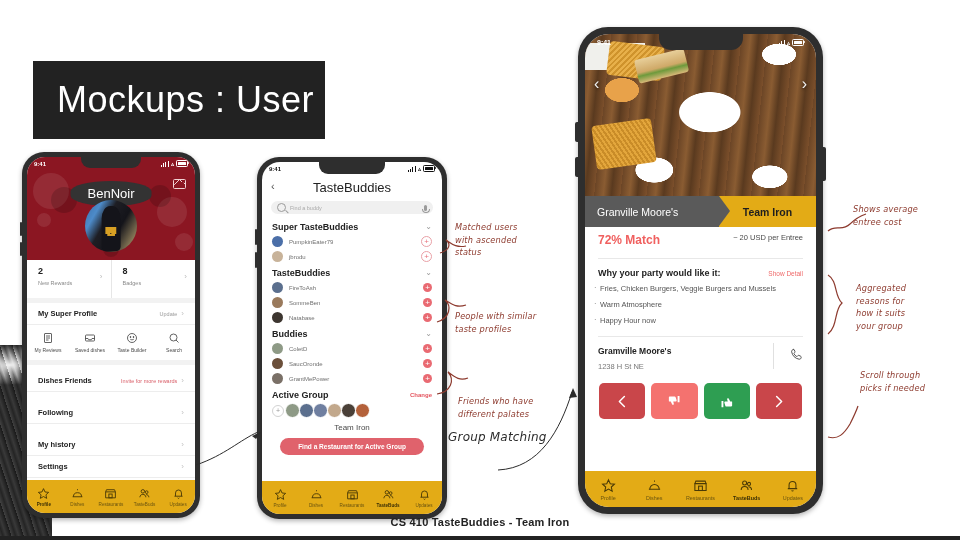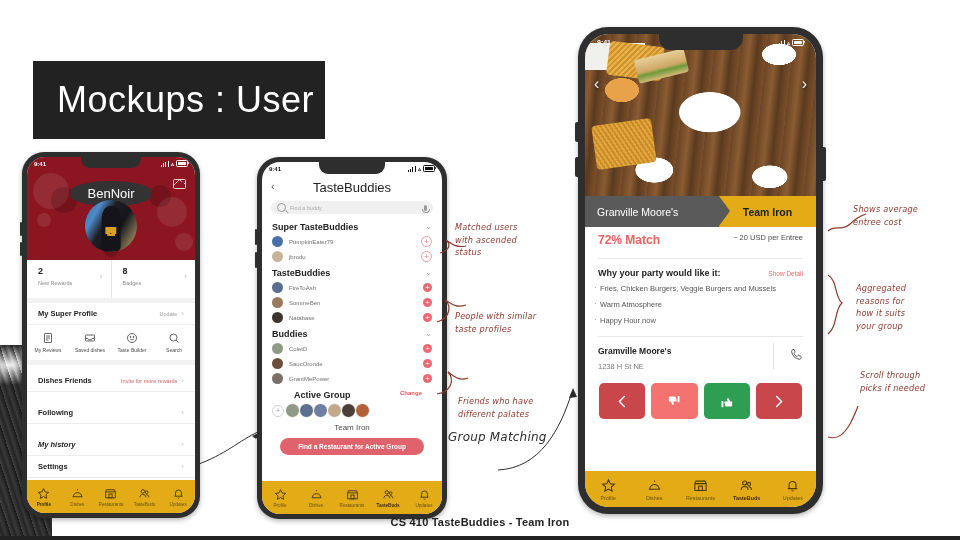--- a/index.html
+++ b/index.html
@@ -151,21 +151,21 @@
   .sec-hdr{display:flex;align-items:center;padding:4px 10px 2px;}
   .sec-hdr .h{font-size:9px;font-weight:bold;color:#222;}
   .sec-hdr .cv{margin-left:auto;color:#9a9a9a;font-size:8px;line-height:1;}
   .bud{display:flex;align-items:center;padding:2px 10px;gap:6px;}
   .bud .av{width:11px;height:11px;border-radius:50%;flex:none;}
   .bud .nm{font-size:6px;color:#707070;}
   .bud .plus{margin-left:auto;width:9px;height:9px;border-radius:50%;display:flex;
     align-items:center;justify-content:center;font-size:8px;line-height:1;color:#fff;background:#e96a72;}
   .bud .plus.out{background:transparent;border:1px solid #e9a0a6;color:#e9737c;}
 
-  .ag-hdr{display:flex;padding:4px 20px 2px;margin-left:12px;}
+  .ag-hdr{display:flex;align-items:center;padding:4px 10px 2px;}
   .ag-hdr .h{font-size:9px;font-weight:bold;color:#222;}
   .ag-hdr .ch{margin-left:auto;font-size:6px;font-weight:bold;color:#e4545e;}
   .ag-row{display:flex;align-items:center;padding:1px 10px;gap:1px;}
   .ag-row .addb{width:10px;height:10px;border-radius:50%;border:1px solid #d2d2d2;color:#999;
     font-size:7px;display:flex;align-items:center;justify-content:center;margin-right:2px;flex:none;}
   .ag-row .av{width:13px;height:13px;border-radius:50%;border:1.2px solid #fff;margin-left:-2px;flex:none;}
   .ag-team{text-align:center;font-size:8px;color:#4a4a4a;margin-top:4px;}
   .p2-cta{margin:6px 18px 0;height:17px;border-radius:9px;background:#e0626c;color:#fff;
     display:flex;align-items:center;justify-content:center;font-size:6.5px;font-weight:bold;}
 
@@ -359,21 +359,21 @@
             <span>Invite for more rewards</span>
             <span class="chev">›</span>
           </span>
       </div>
       <div class="p1-row" style="top:245px;">
         <span class="t">Following</span>
         <span class="r">
             <span class="chev">›</span>
           </span>
       </div>
-      <div class="p1-row" style="top:277px;font-style:italic;">
+      <div class="p1-row" style="top:277px;">
         <span class="t">My history</span>
         <span class="r">
             <span class="chev">›</span>
           </span>
       </div>
       <div class="p1-row" style="top:299px;">
         <span class="t">Settings</span>
         <span class="r">
             <span class="chev">›</span>
           </span>

